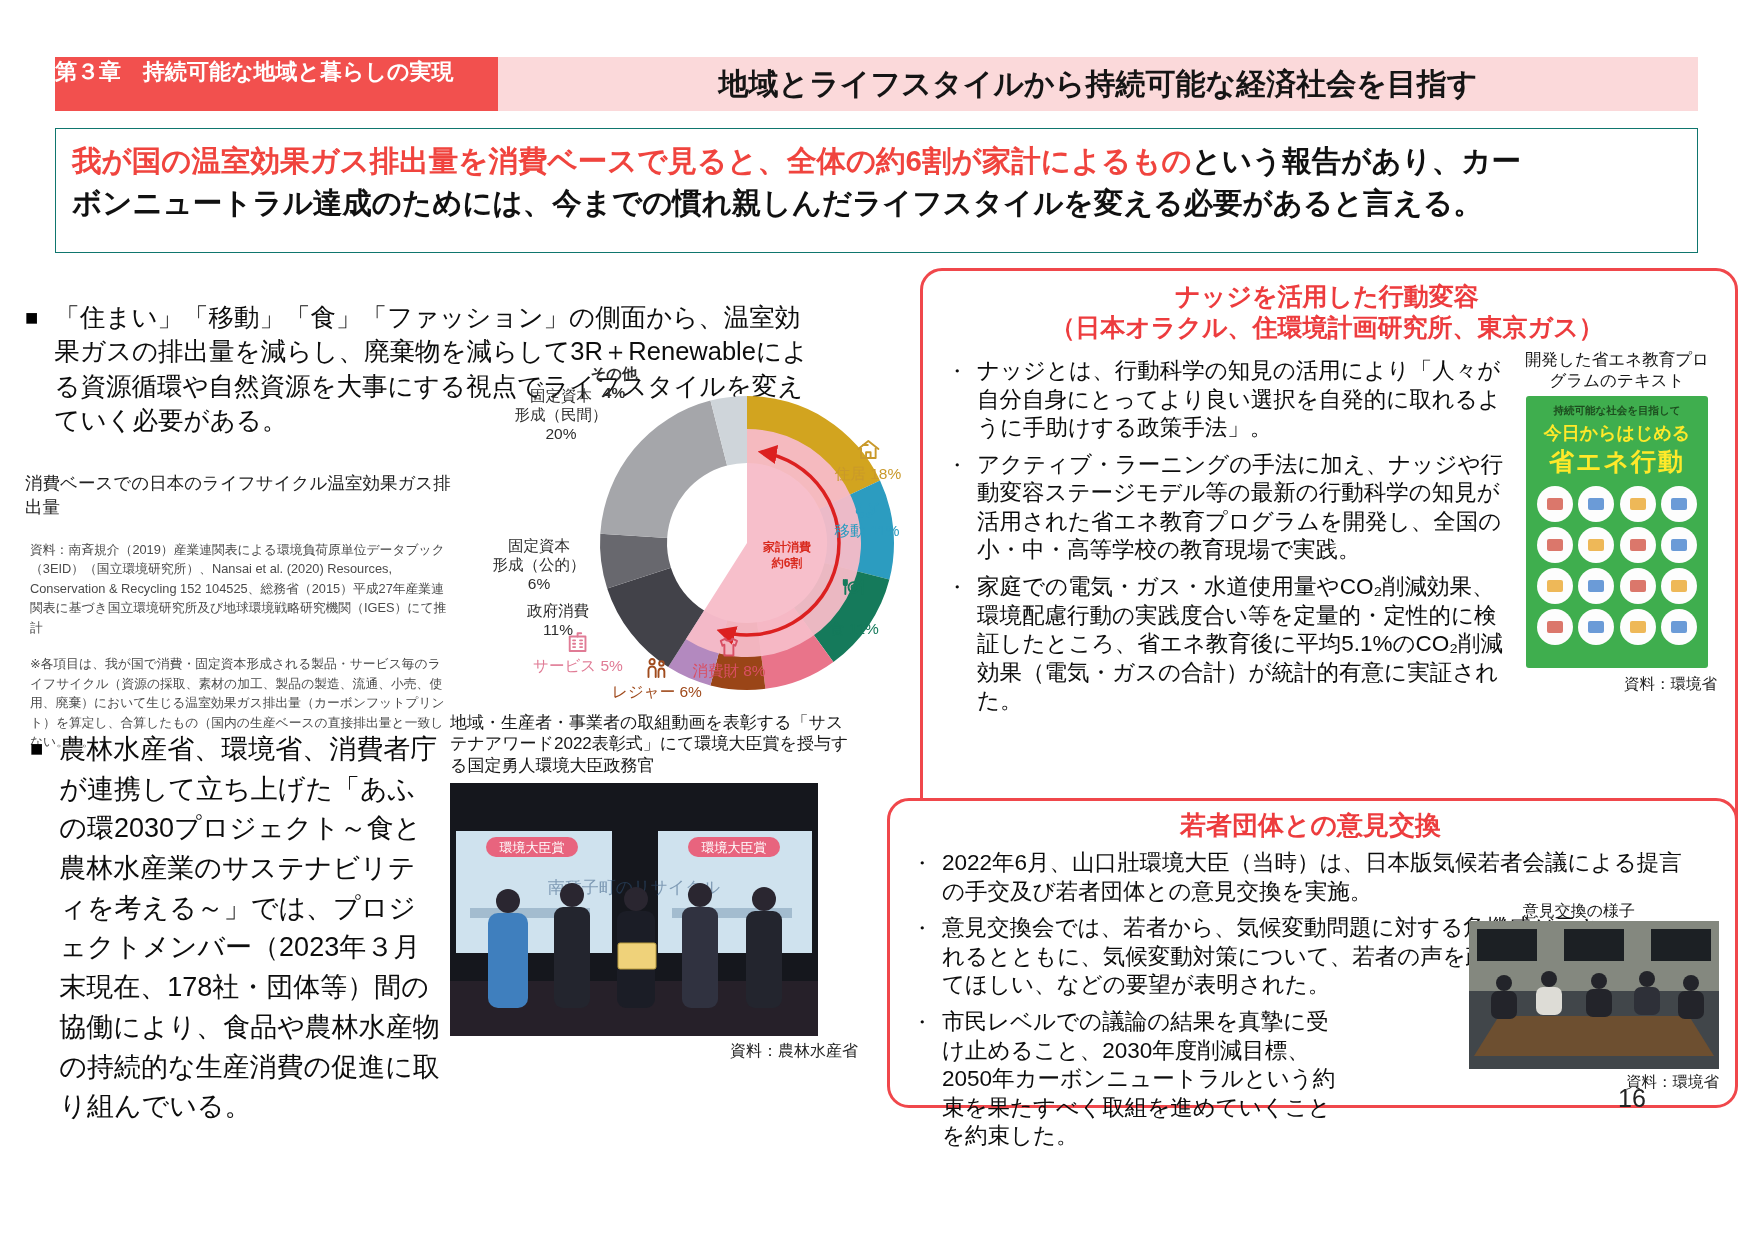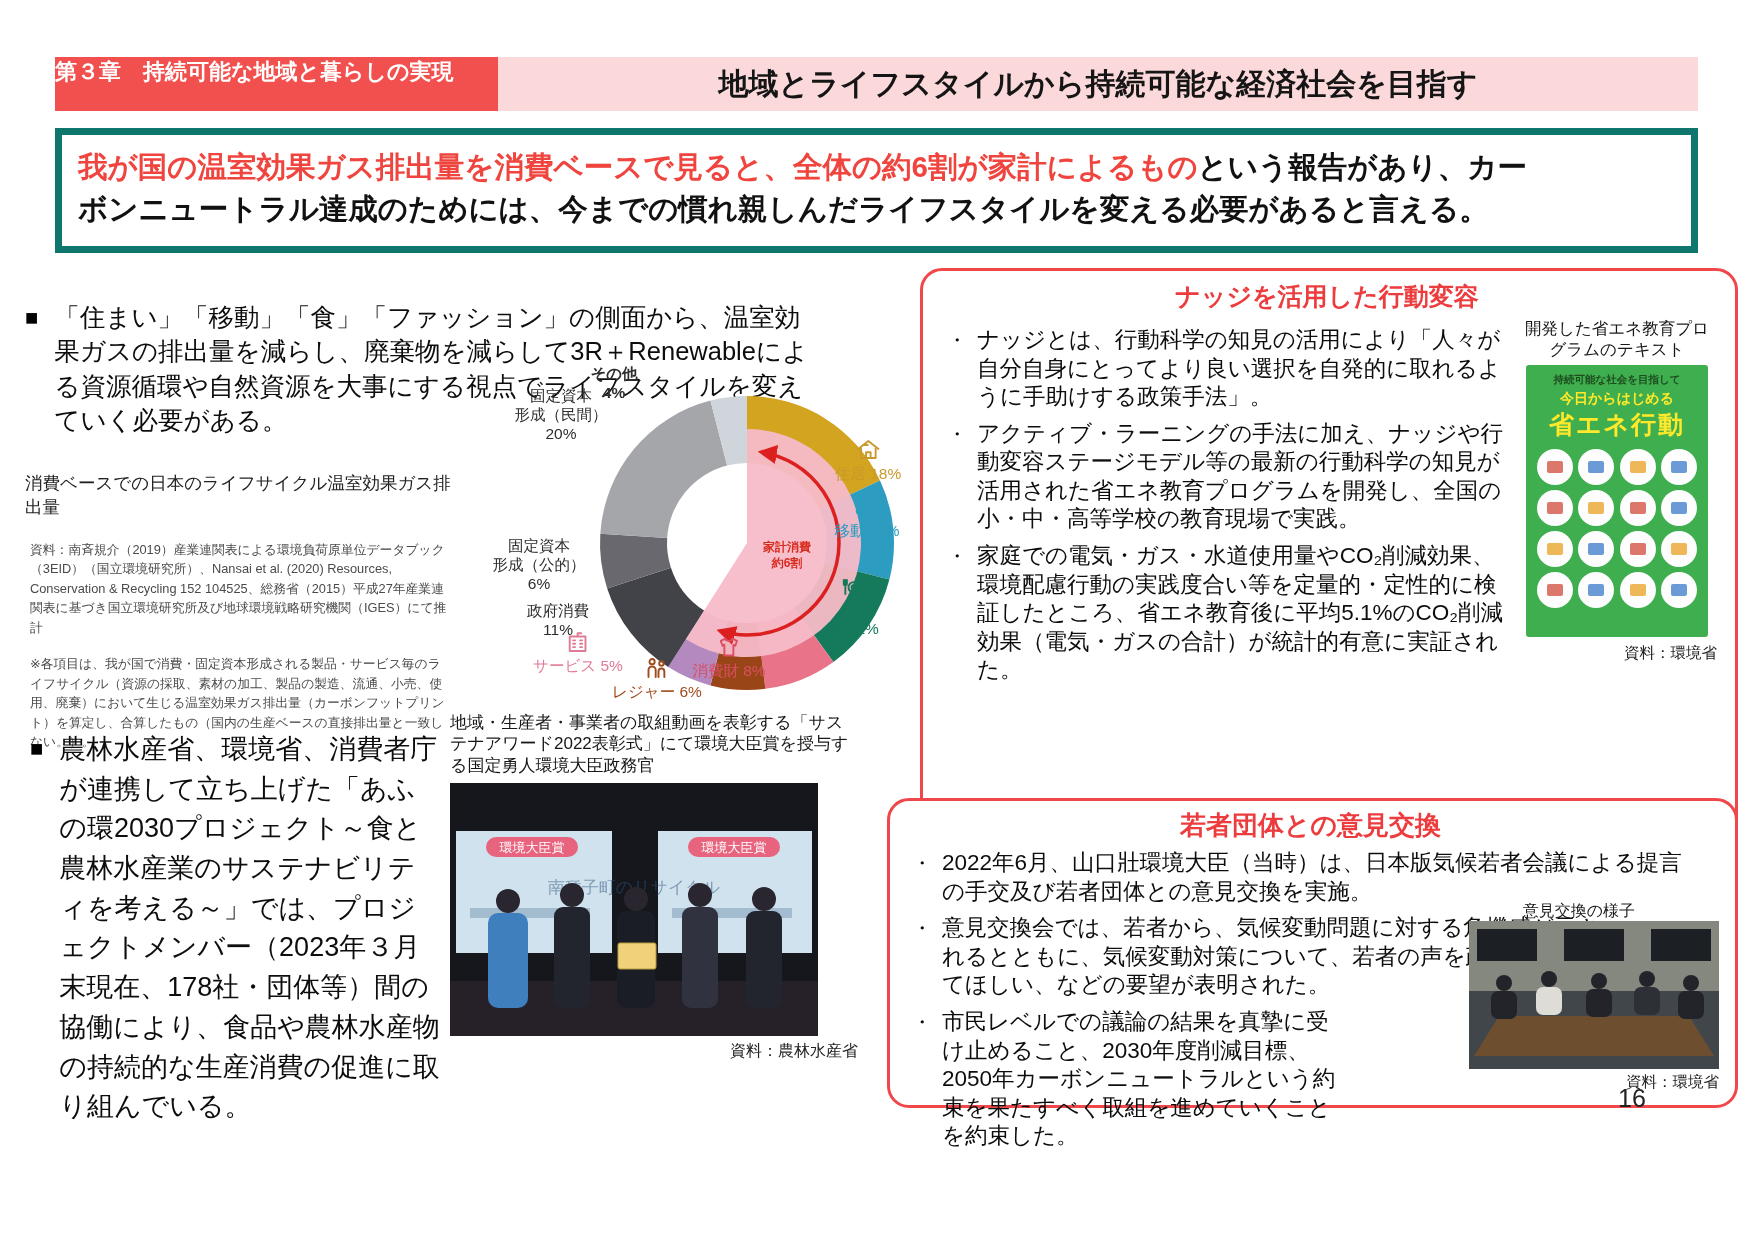--- a/index.html
+++ b/index.html
@@ -4,21 +4,21 @@
 <style>
   html,body{margin:0;padding:0}
   body{width:1754px;height:1241px;background:#fff;position:relative;overflow:hidden;
        font-family:"Liberation Sans","DejaVu Sans",sans-serif;color:#111}
   .abs{position:absolute}
   
   .chapter-box{left:55px;top:57px;width:443px;height:54px;background:#f2504e;color:#fff;
 ial      display:flex;align-items:center;justify-content:center;font-size:22px;font-weight:bold}
   .title-box{left:498px;top:57px;width:1200px;height:54px;background:#fbd9da;
       display:flex;align-items:center;justify-content:center;font-size:30px;font-weight:bold;color:#151515}
-  .summary-box{left:55px;top:128px;width:1643px;height:125px;border:7px solid #0f766e;box-sizing:border-box;
+  .summary-box{left:55px;top:128px;width:1643px;height:125px;border:1px solid #0f766e;box-sizing:border-box;
       padding:11px 16px;font-size:29.5px;font-weight:bold;line-height:1.44;letter-spacing:0}
   .summary-red{color:#f0443e}
   
   .bullet{display:flex;align-items:flex-start}
   .sq{flex:0 0 auto;font-size:22px;margin-right:16px;margin-top:3px;color:#000}
   .bullet1{left:25px;top:300px;width:788px;font-size:25.5px;line-height:1.35;color:#0d0d0d}
   .bullet2{left:30px;top:730px;width:412px;font-size:27px;line-height:1.47;color:#0d0d0d}
   .chart-title{left:25px;top:471px;width:430px;font-size:17.5px;color:#222}
   .source-note{left:30px;top:540px;width:422px;font-size:12.8px;line-height:1.52;color:#4a4a4a}
   .method-note{margin-top:17px}
@@ -42,21 +42,21 @@
   .rbox-title{color:#ed3c3e;font-weight:bold;text-align:center;font-size:25px;line-height:1.24}
   .nudge-flex{display:flex;margin-top:6px}
   .nudge-bullets{flex:1 1 auto;min-width:0;padding-right:6px}
   .dot-bullet{display:flex;margin:8px 0;font-size:22.5px;line-height:1.27;color:#0d0d0d}
   .dot{flex:0 0 40px;font-size:20px;padding-top:2px;text-align:center}
   .poster-col{flex:0 0 200px;display:flex;flex-direction:column;align-items:center}
   .poster-caption{font-size:16.5px;line-height:1.25;text-align:center;color:#161616}
   .poster{width:182px;height:272px;background:#3fae4e;border-radius:3px;margin-top:6px;
       display:flex;flex-direction:column;align-items:center;padding:8px 6px;box-sizing:border-box}
   .poster-l1{font-size:10.5px;color:#1d4d1f;font-weight:bold}
-  .poster-l2{font-size:14px;color:#ffe92a;font-weight:bold;margin-top:3px}
+  .poster-l2{font-size:18px;color:#ffe92a;font-weight:bold;margin-top:3px}
   .poster-l3{font-size:25px;color:#ffe92a;font-weight:bold;letter-spacing:2px}
   .poster-grid{display:grid;grid-template-columns:repeat(4,1fr);gap:5px;margin-top:8px;width:160px}
   .poster-grid .cell{width:36px;height:36px;background:#fdfdfd;border-radius:50%;position:relative}
   .poster-grid .cell::after{content:"";position:absolute;left:10px;top:12px;width:16px;height:12px;
       background:#cf4a3a;opacity:.75;border-radius:2px}
   .poster-grid .cell:nth-child(2n)::after{background:#3a79c9}
   .poster-grid .cell:nth-child(3n)::after{background:#e8a020}
   .poster-source{font-size:15.5px;color:#222;margin-top:6px;align-self:flex-end}
   .youth-box{left:887px;top:798px;width:851px;height:310px;padding:6px 16px 6px 12px;position:absolute}
   .youth-title{font-size:26px;margin-top:2px}
@@ -198,20 +198,21 @@
           <rect x="296" y="128" width="36" height="97" rx="9" fill="#23252e"></rect>
       </g>
     </svg>
   </div>
   <div class="photo-source">資料：農林水産省</div>
 </div>
 
 <div class="abs rbox nudge-box">
   <div class="rbox-title">
     <div>ナッジを活用した行動変容</div>
+    <div>（日本オラクル、住環境計画研究所、東京ガス）</div>
   </div>
   <div class="nudge-flex">
     <div class="nudge-bullets">
       <div class="dot-bullet">
         <span class="dot">・</span>
         <span>ナッジとは、行動科学の知見の活用により「人々が自分自身にとってより良い選択を自発的に取れるように手助けする政策手法」。</span>
       </div>
       <div class="dot-bullet">
         <span class="dot">・</span>
         <span>アクティブ・ラーニングの手法に加え、ナッジや行動変容ステージモデル等の最新の行動科学の知見が活用された省エネ教育プログラムを開発し、全国の小・中・高等学校の教育現場で実践。</span>

